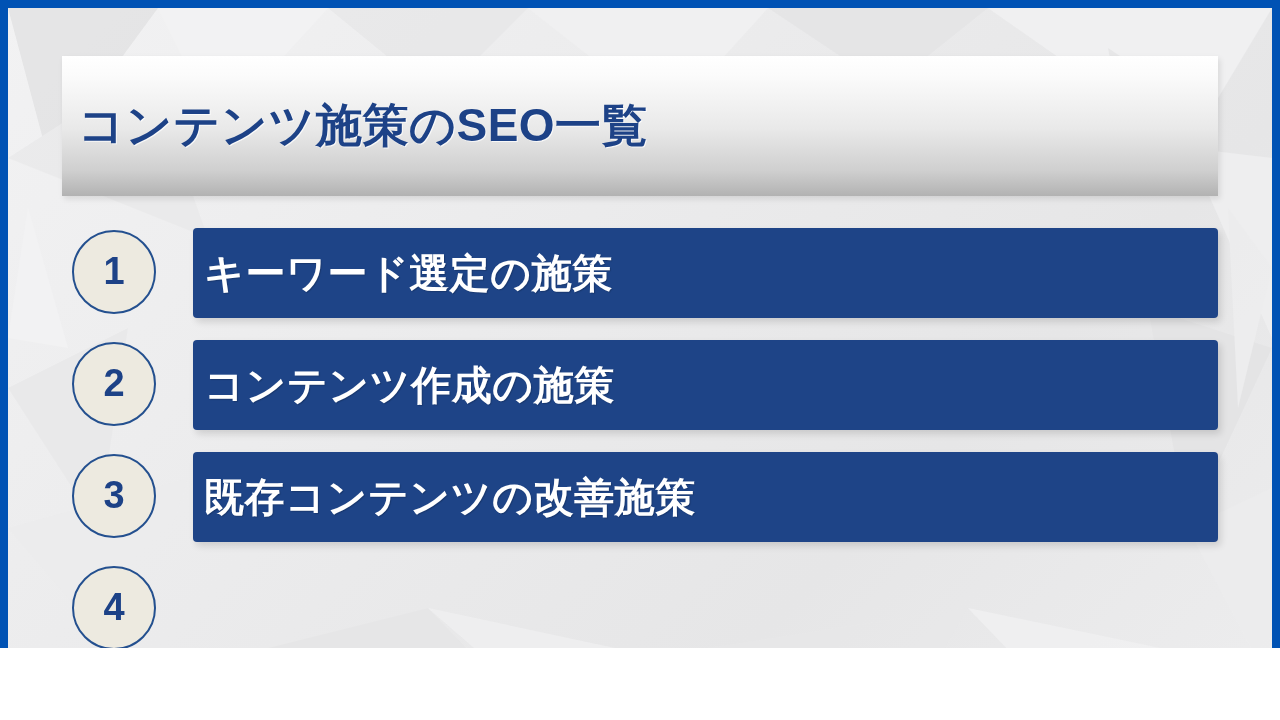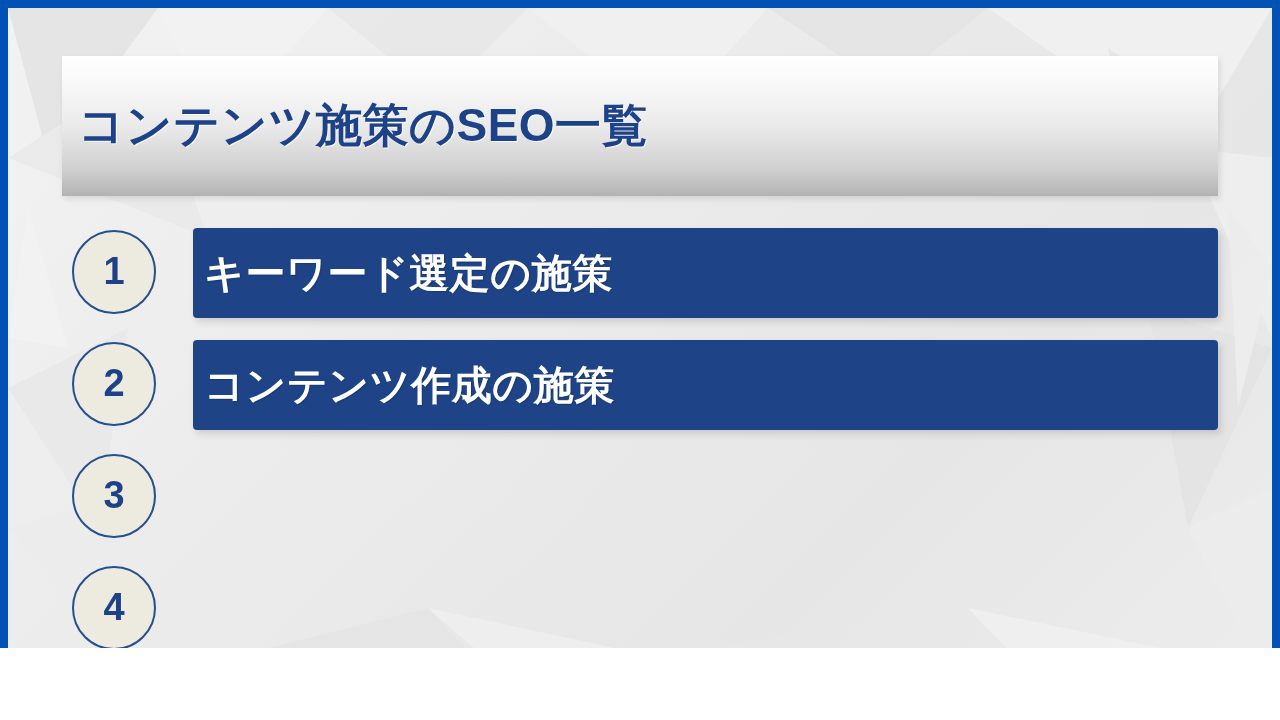--- a/index.html
+++ b/index.html
@@ -176,20 +176,23 @@
       </div>
       <div class="row-bar">
         <span class="row-label">コンテンツ作成の施策</span>
       </div>
     </div>
 
     <div class="row">
       <div class="row-badge">
         <span class="row-badge-num">3</span>
       </div>
+      <div class="row-bar">
+        <span class="row-label">既存コンテンツの改善施策</span>
+      </div>
     </div>
 
     <div class="row">
       <div class="row-badge">
         <span class="row-badge-num">4</span>
       </div>
     </div>
 
   </div>
 

